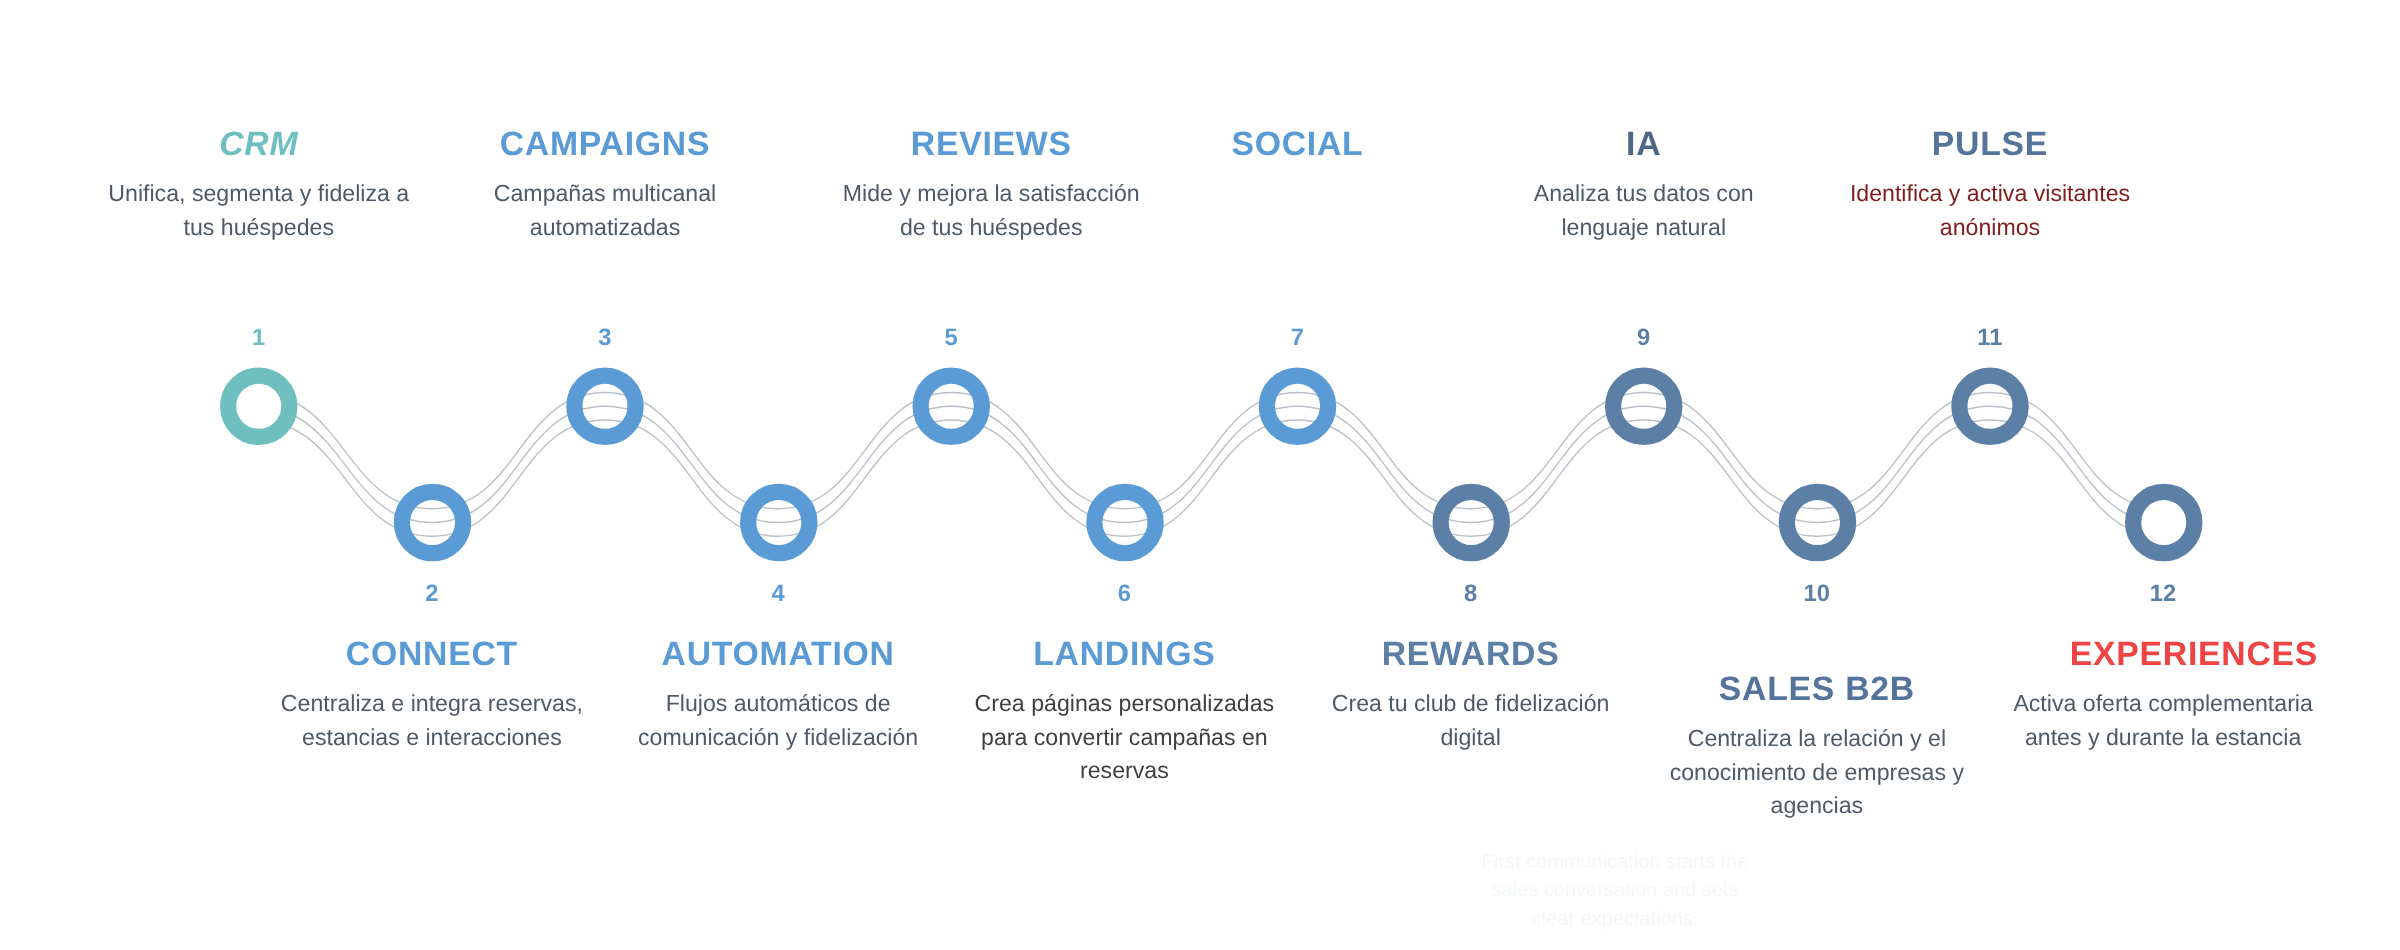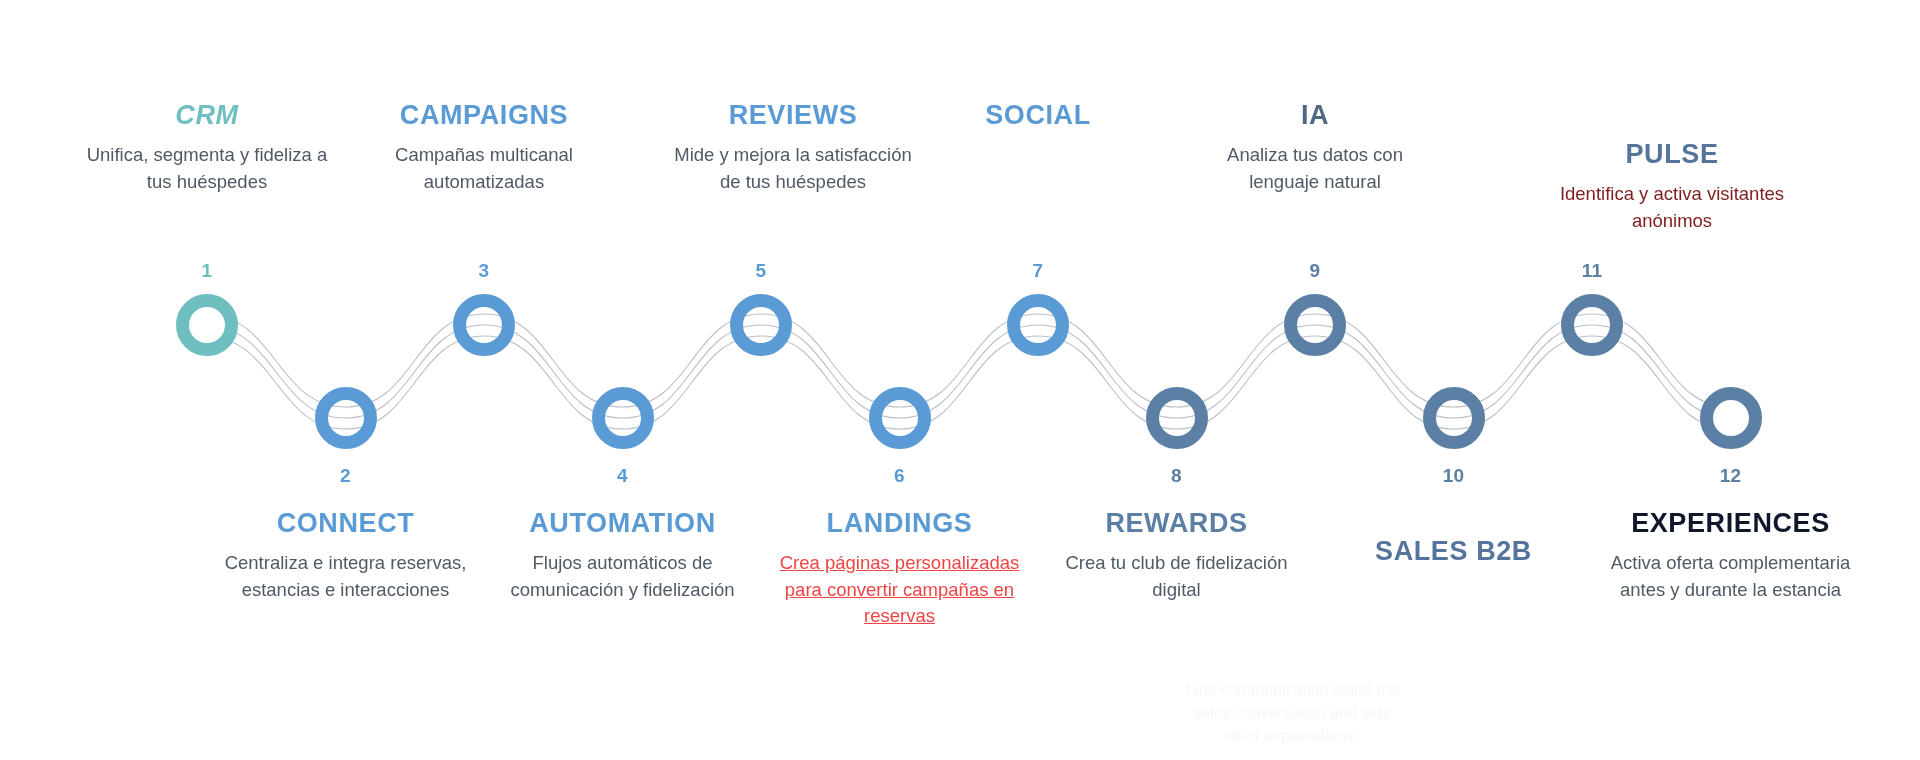--- a/index.html
+++ b/index.html
@@ -163,41 +163,42 @@
       <div class="card" style="width: 248px; left: 498.5px; top: 508px;">
         <div class="card-title" style="color: rgb(90, 155, 213);">AUTOMATION</div>
         <div class="card-desc" style="color: rgb(79, 90, 102);">Flujos automáticos de comunicación y fidelización</div>
       </div>
       <div class="card" style="width: 248px; left: 669px; top: 100px;">
         <div class="card-title" style="color: rgb(90, 155, 213);">REVIEWS</div>
         <div class="card-desc" style="color: rgb(79, 90, 102);">Mide y mejora la satisfacción de tus huéspedes</div>
       </div>
       <div class="card" style="width: 248px; left: 775.5px; top: 508px;">
         <div class="card-title" style="color: rgb(90, 155, 213);">LANDINGS</div>
-        <div class="card-desc" style="color: #ef4444; text-decoration: underline;">Crea páginas personalizadas para convertir campañas en reservas</div>
+        <div class="card-desc" style="color: #404040;">Crea páginas personalizadas para convertir campañas en reservas</div>
       </div>
       <div class="card" style="width: 248px; left: 914px; top: 100px;">
         <div class="card-title" style="color: rgb(90, 155, 213);">SOCIAL</div>
       </div>
       <div class="card" style="width: 248px; left: 1052.5px; top: 508px;">
         <div class="card-title" style="color: rgb(92, 127, 166);">REWARDS</div>
         <div class="card-desc" style="color: rgb(79, 90, 102);">Crea tu club de fidelización digital</div>
       </div>
       <div class="card" style="width: 248px; left: 1191px; top: 100px;">
         <div class="card-title" style="color: rgb(79, 103, 133);">IA</div>
         <div class="card-desc" style="color: rgb(79, 90, 102);">Analiza tus datos con lenguaje natural</div>
       </div>
       <div class="card" style="width: 248px; left: 1329.5px; top: 500px; margin-top: 36px;">
         <div class="card-title" style="color: rgb(84, 116, 155);">SALES B2B</div>
-      </div>
-      <div class="card" style="width: 248px; left: 1548px; top: 100px; margin-top: 39px;">
+        <div class="card-desc" style="color: rgb(79, 90, 102);">Centraliza la relación y el conocimiento de empresas y agencias</div>
+      </div>
+      <div class="card" style="width: 248px; left: 1468px; top: 100px;">
         <div class="card-title" style="color: rgb(84, 116, 155);">PULSE</div>
         <div class="card-desc" style="color: #7f1d1d;">Identifica y activa visitantes anónimos</div>
       </div>
       <div class="card" style="width: 248px; left: 1606.5px; top: 508px;">
-        <div class="card-title" style="color: #0f172a;">EXPERIENCES</div>
+        <div class="card-title" style="color: #ef4444; text-align: right;">EXPERIENCES</div>
         <div class="card-desc" style="color: rgb(79, 90, 102);">Activa oferta complementaria antes y durante la estancia</div>
       </div>
     </div>
 
   <div id="ghost-note" style="left: 1177px; top: 678px;">First communication starts the sales conversation and sets clear expectations.</div>
 
 </div>
 
 </body></html>

